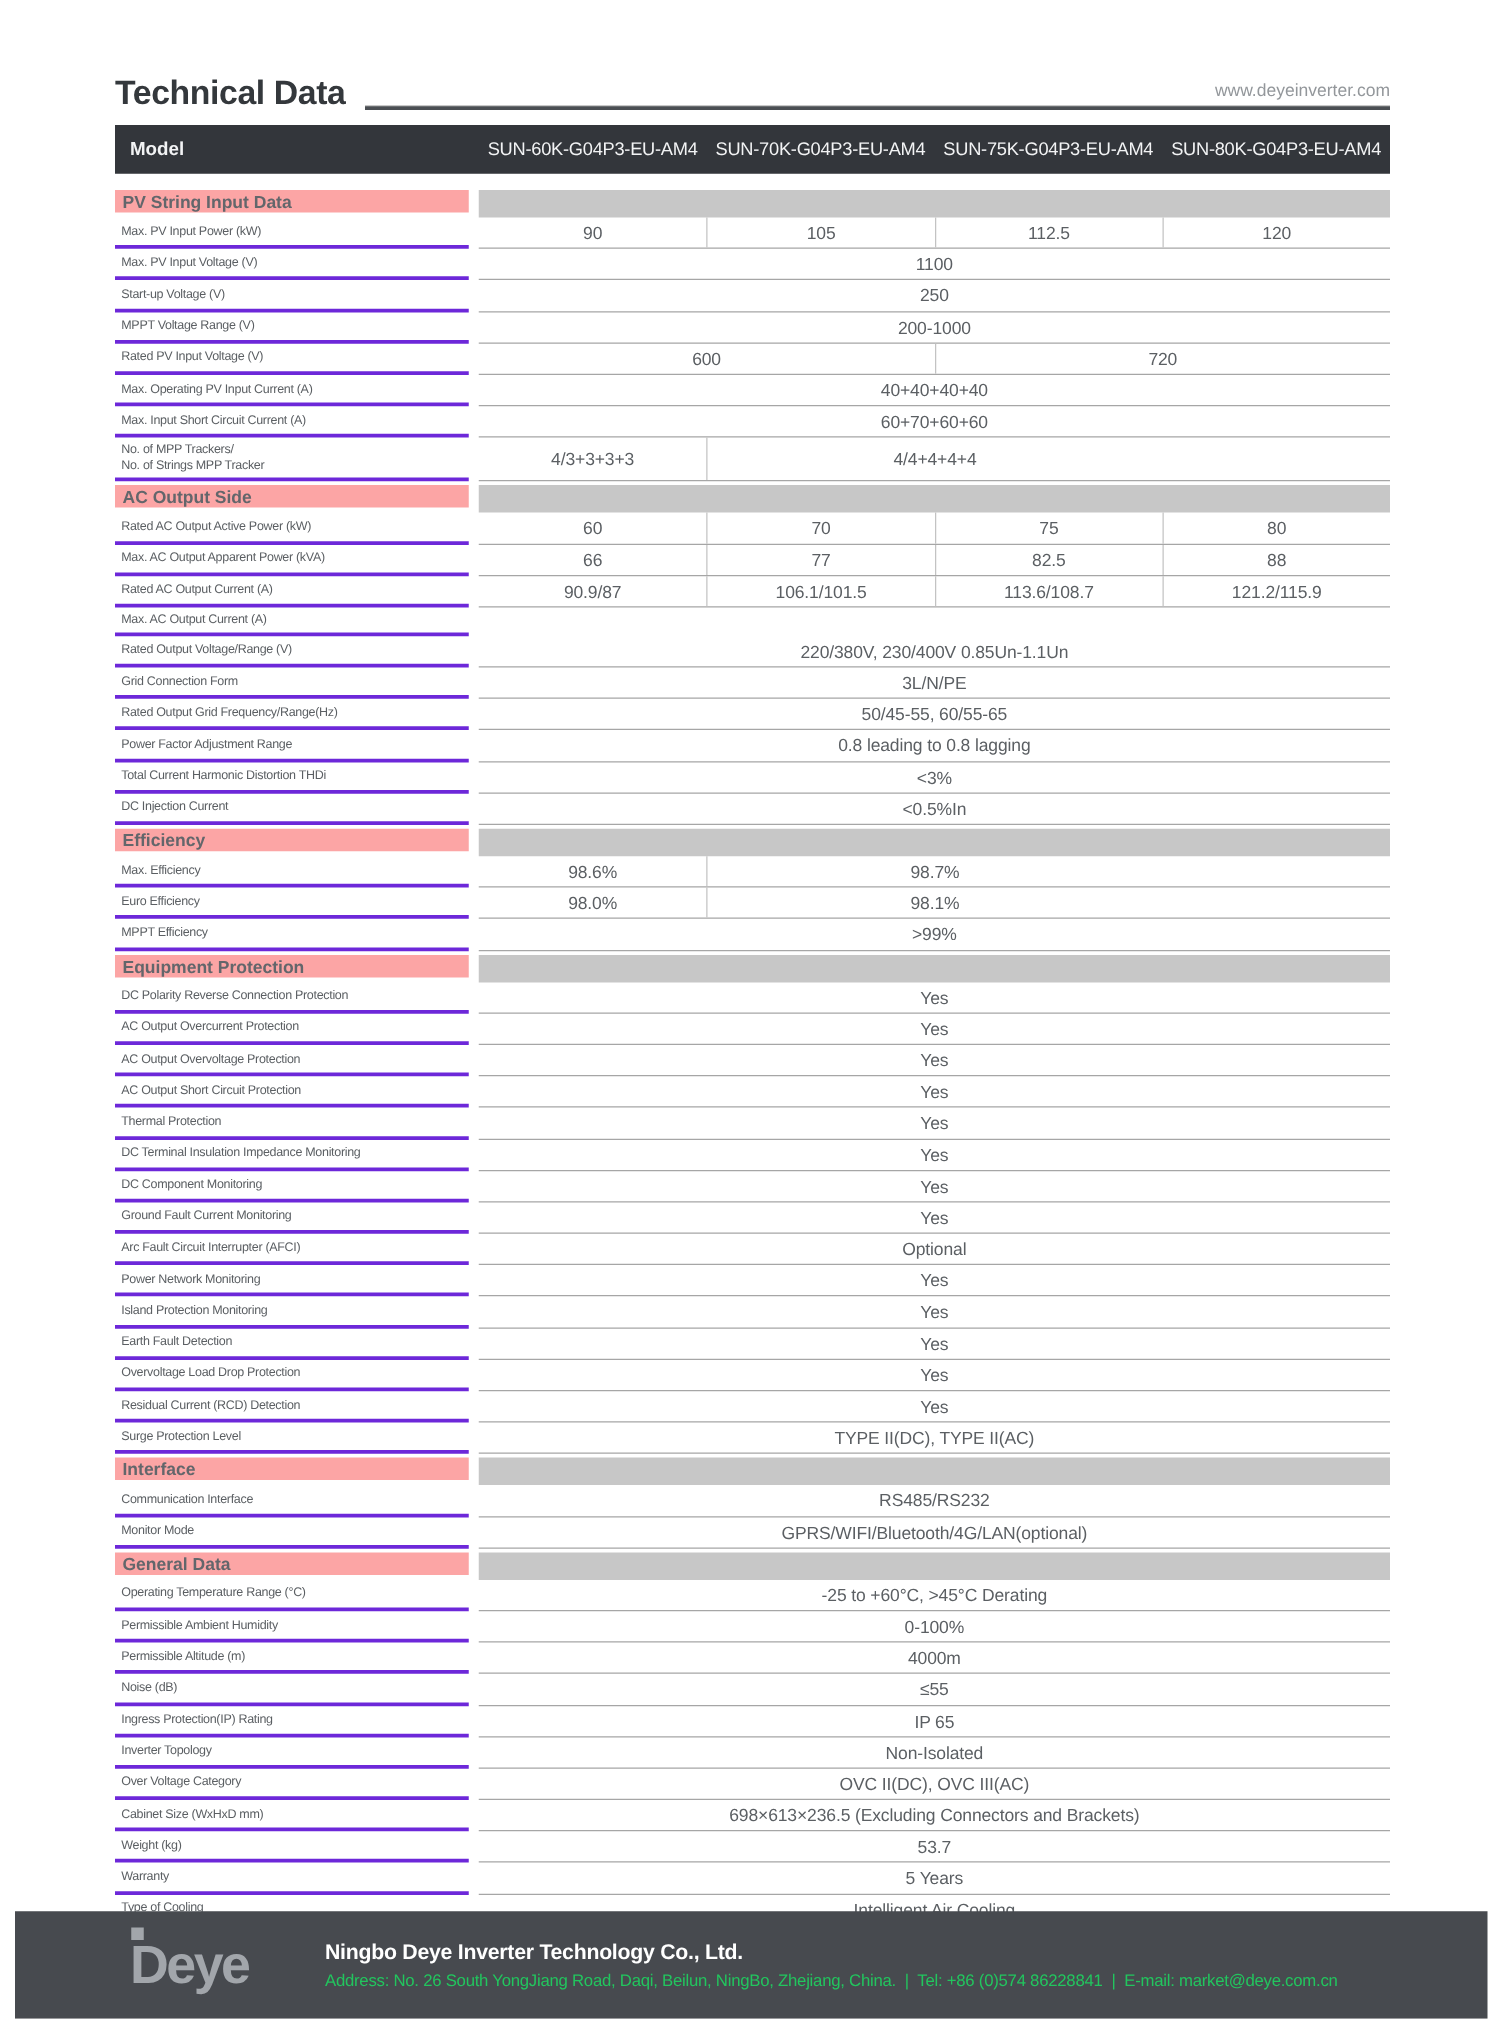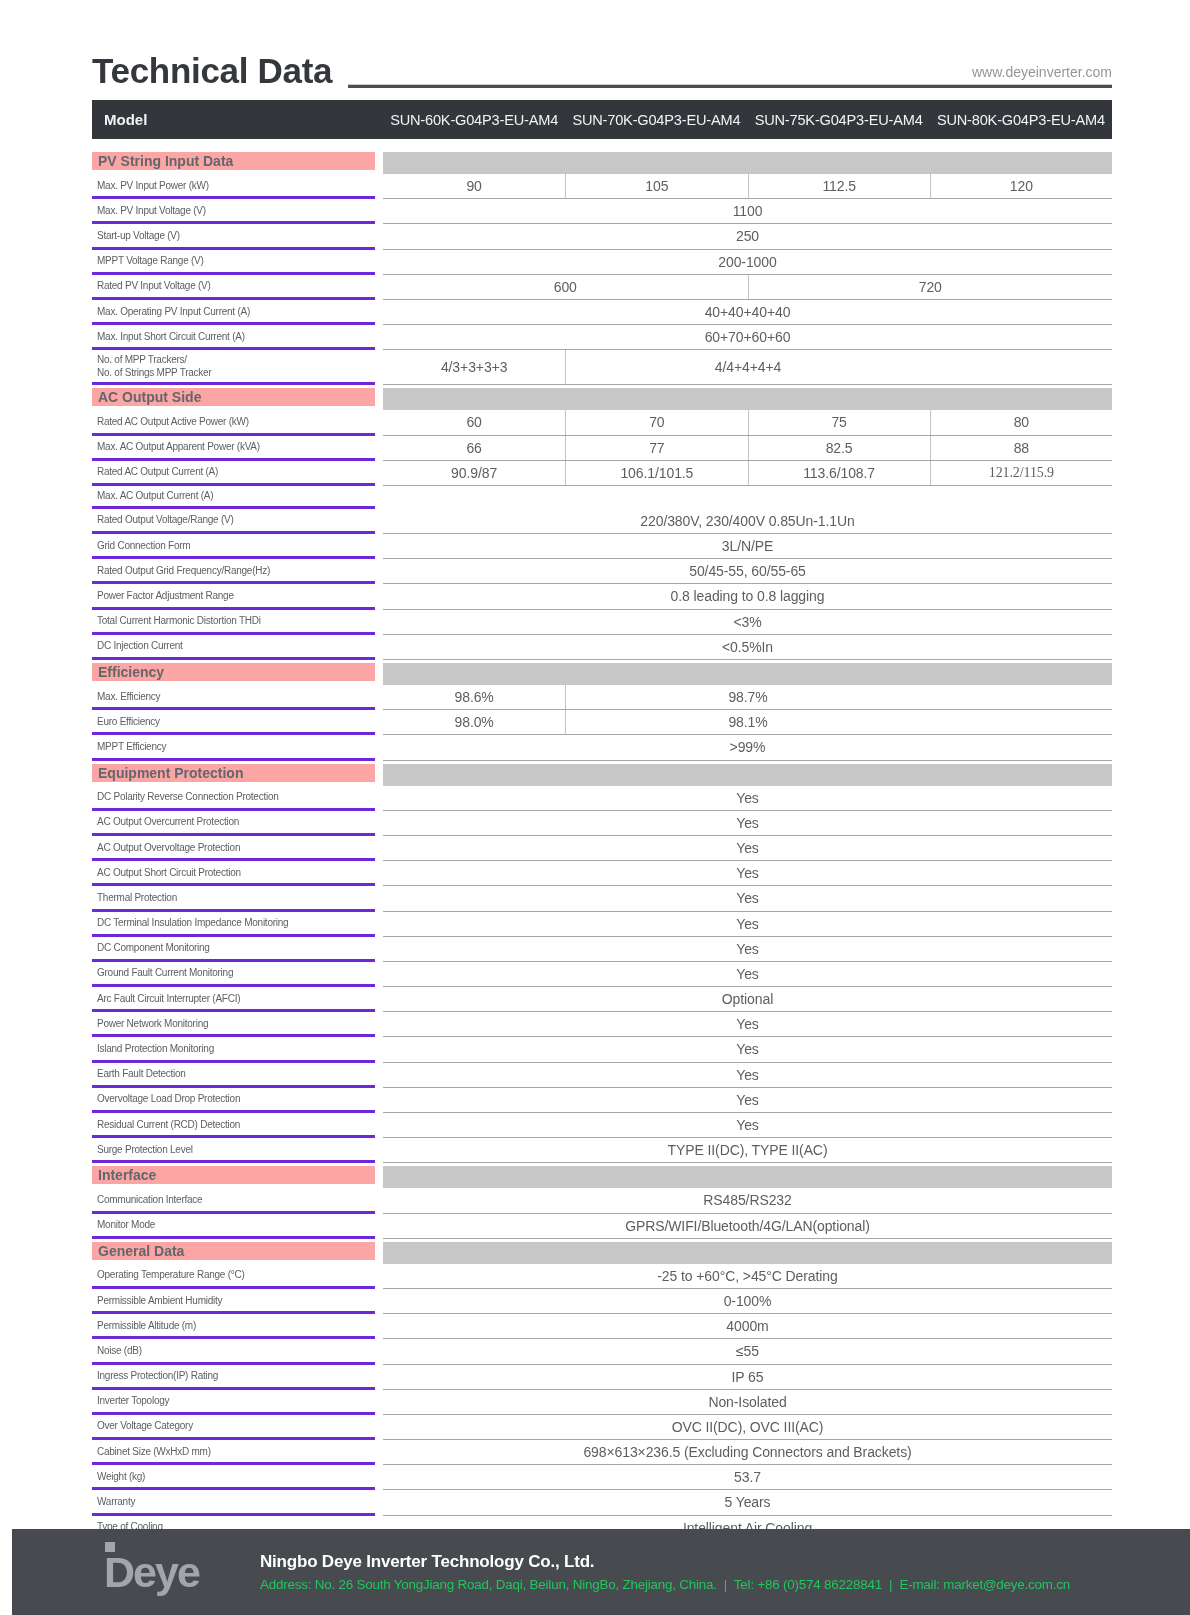--- a/index.html
+++ b/index.html
@@ -6,21 +6,21 @@
   body{
     width:1190px;height:1615px;position:relative;overflow:hidden;
     background:#ffffff;
     font-family:"Liberation Sans","DejaVu Sans",sans-serif;
     color:#5b5f63;
   }
   .page{position:absolute;left:92px;top:0;width:1020px;}
 
   
   .hdr{display:flex;align-items:flex-end;padding-top:42px;height:46px;}
-  .title{font-size:35px;font-weight:bold;color:#34383c;letter-spacing:-0.3px;white-space:pre;margin:0;line-height:1;}
+  .title{font-size:27px;font-weight:bold;color:#34383c;letter-spacing:-0.3px;white-space:pre;margin:0;line-height:1;}
   .hdr-right{flex:1;display:flex;flex-direction:column;align-items:flex-end;margin-left:16px;}
   .site{font-size:14px;color:#93979b;margin-bottom:4px;}
   .rule{width:100%;height:3px;background:#4b4f53;border-top:1px solid #c9c9c9;}
 
   
   .model-bar{
     margin-top:12px;height:39px;background:#33363b;color:#f2f3f4;
     display:grid;grid-template-columns:291px repeat(4,1fr);align-items:center;
   }
   .model-label{font-weight:bold;font-size:15px;padding-left:12px;}
@@ -157,21 +157,21 @@
           <div class="c divl" style="grid-column: span 1;">82.5</div>
           <div class="c divl" style="grid-column: span 1;">88</div>
         </div>
       </div>
       <div class="row">
         <div class="lbl">Rated AC Output Current (A)</div>
         <div class="cells">
           <div class="c" style="grid-column: span 1;">90.9/87</div>
           <div class="c divl" style="grid-column: span 1;">106.1/101.5</div>
           <div class="c divl" style="grid-column: span 1;">113.6/108.7</div>
-          <div class="c divl" style="grid-column: span 1; font-family: Liberation Serif, serif;">121.2/115.9</div>
+          <div class="c divl" style="grid-column: span 1;">121.2/115.9</div>
         </div>
       </div>
       <div class="row">
         <div class="lbl">Max. AC Output Current (A)</div>
       </div>
       <div class="row">
         <div class="lbl">Rated Output Voltage/Range (V)</div>
         <div class="cells">
           <div class="c" style="grid-column: span 4;">220/380V, 230/400V  0.85Un-1.1Un</div>
         </div>

